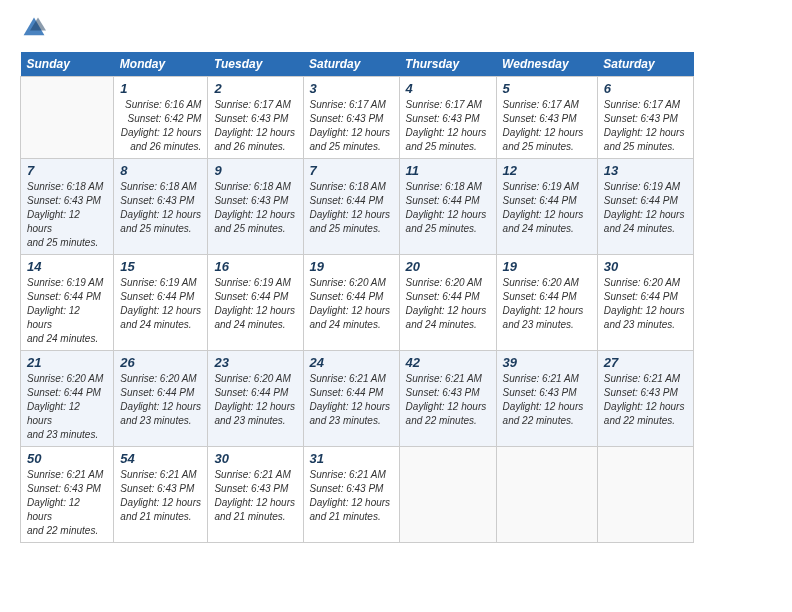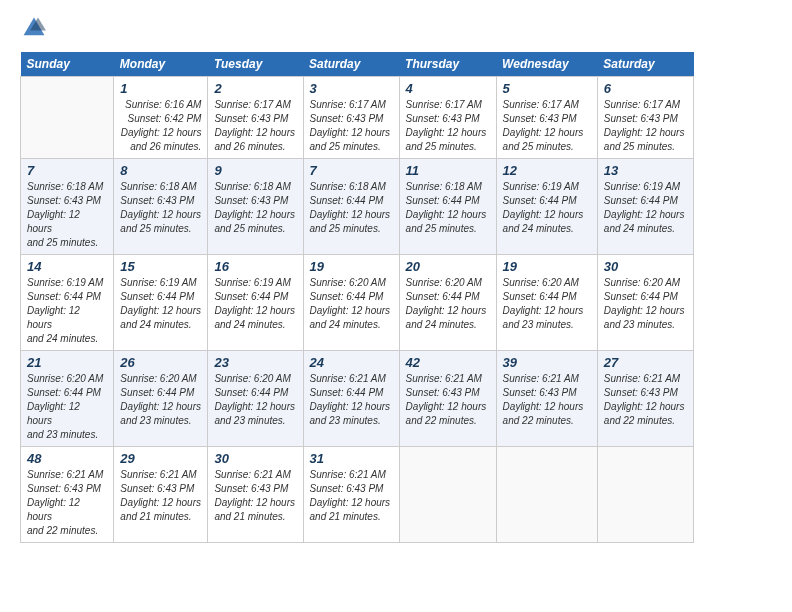--- a/index.html
+++ b/index.html
@@ -326,28 +326,28 @@
           <td>
             <span class="day-number">27</span>
             <div class="day-info" style="white-space: pre-line;">Sunrise: 6:21 AM
 Sunset: 6:43 PM
 Daylight: 12 hours
 and 22 minutes.</div>
           </td>
         </tr>
         <tr>
           <td>
-            <span class="day-number">48</span>
+            <span class="day-number">50</span>
             <div class="day-info" style="white-space: pre-line;">Sunrise: 6:21 AM
 Sunset: 6:43 PM
 Daylight: 12 hours
 and 22 minutes.</div>
           </td>
           <td>
-            <span class="day-number">29</span>
+            <span class="day-number">54</span>
             <div class="day-info" style="white-space: pre-line;">Sunrise: 6:21 AM
 Sunset: 6:43 PM
 Daylight: 12 hours
 and 21 minutes.</div>
           </td>
           <td>
             <span class="day-number">30</span>
             <div class="day-info" style="white-space: pre-line;">Sunrise: 6:21 AM
 Sunset: 6:43 PM
 Daylight: 12 hours

